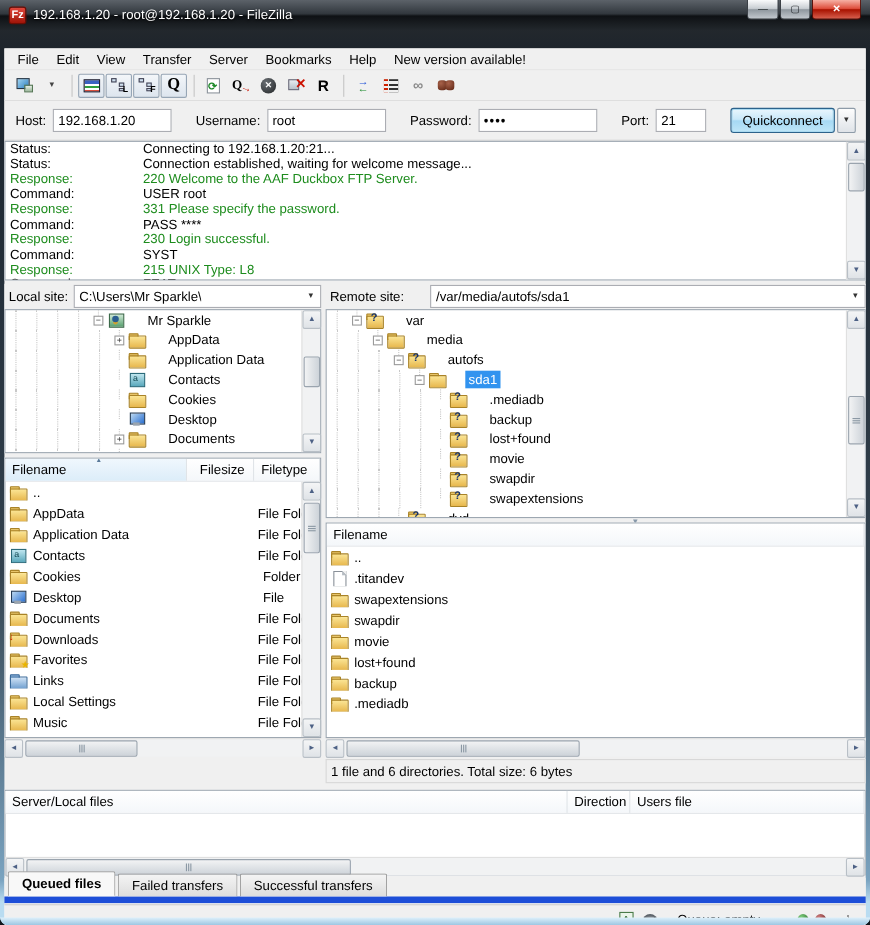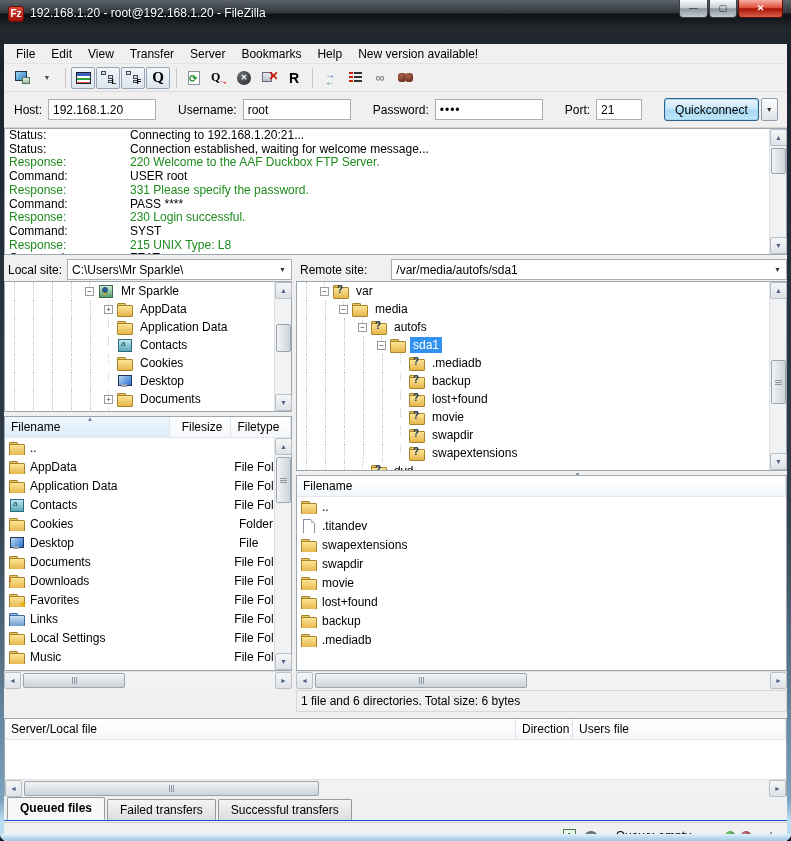--- a/index.html
+++ b/index.html
@@ -125,21 +125,21 @@
     justify-content:center; font-size:7px; color:#333; }
 
   .treebox { position:absolute; top:237px; background:#fff; border:1px solid #9da7b1; overflow:hidden; }
   .tree-row { height:18px; display:flex; align-items:center; white-space:nowrap; }
   .indent { width:19px; height:18px; flex:none; position:relative; }
   .indent::before { content:""; position:absolute; left:9px; top:0; bottom:0; border-left:1px dotted #c8c8c8; }
   .expslot { width:17px; height:18px; flex:none; display:flex; align-items:center; justify-content:center; position:relative; }
   .expslot::before { content:""; position:absolute; left:8px; top:0; height:9px; border-left:1px dotted #c8c8c8; }
   .expbox { width:9px; height:9px; border:1px solid #9a9a9a; background:#fff; font-size:8px; line-height:7px;
     text-align:center; color:#333; position:relative; z-index:1; }
-  .tree-label { padding:1px 3px; margin-left:3px; }
+  .tree-label { padding:1px 3px; margin-left:16px; }
   .tree-label.selected { background:#3193ef; color:#fff; }
 
   .listbox { position:absolute; background:#fff; border:1px solid #9da7b1; overflow:hidden; }
   .list-hdr { height:21px; display:flex; border-bottom:1px solid #e4e7ea; background:linear-gradient(180deg,#ffffff,#f4f7fa); position:relative; }
   .col { border-right:1px solid #e0e4e8; padding:3px 6px 0 6px; position:relative; }
   .col.sorted { background:linear-gradient(180deg,#f0f7fd,#dcedf9); }
   .sort-arrow { position:absolute; top:-1px; left:50%; font-size:6px; color:#5a7a9a; }
   .list-row { height:19px; display:flex; align-items:center; }
   .cell-name { display:flex; align-items:center; padding-left:4px; overflow:hidden; white-space:nowrap; }
   .cell-name span.txt { margin-left:4px; }
@@ -174,21 +174,21 @@
     background:#2a5d8f; box-shadow:0 3px 0 -1px #d0a12f; }
   .ic-star { position:absolute; right:-1px; bottom:-2px; z-index:2; color:#e8b400; font-size:9px; }
   .ic-dl { position:absolute; left:-1px; top:0px; z-index:2; color:#cc2200; font-size:9px; font-weight:bold; }
   .ic-links::after { background:linear-gradient(180deg,#cfe2f5,#6f9fd0) !important; border-color:#3a6a9a !important; }
   .ic-links::before { background:#9cc0e8 !important; border-color:#3a6a9a !important; }
 
   
   .queuebox { position:absolute; left:0; top:674px; width:783px; height:78px; background:#fff; border:1px solid #9da7b1; }
   .queue-hdr { height:21px; display:flex; background:linear-gradient(180deg,#ffffff,#f4f7fa); border-bottom:1px solid #e4e7ea; }
   .tabsrow { position:absolute; left:0; top:754px; width:783px; height:23px; display:flex; align-items:flex-end; padding-left:3px;
-    border-bottom:1px solid #1d4ed8; background:#f0f0f0; }
+    border-bottom:6px solid #1d4ed8; background:#f0f0f0; }
   .tab { height:21px; padding:3px 12px 0 12px; border:1px solid #9a9a9a; border-bottom:none; border-radius:2px 2px 0 0;
     background:linear-gradient(180deg,#f4f4f4,#dddddd); margin-right:2px; white-space:nowrap; }
   .tab.active { background:#f8f8f8; font-weight:bold; height:23px; border-bottom:1px solid #f8f8f8; }
 
   
   .statusbar { position:absolute; left:0; top:778px; width:783px; height:26px; background:#f0f0f0;
     border-top:1px solid #d0d0d0; display:flex; align-items:center; justify-content:flex-end; padding-right:14px; }
   .sb-ico { margin-right:8px; position:relative; }
   .g-type { width:13px; height:14px; border:1px solid #4a7a4a; background:#eaf4ea; font-size:9px; font-weight:bold;
     color:#1a5a1a; text-align:center; line-height:13px; }
@@ -808,21 +808,21 @@
           <span class="grip-v"></span>
         </div>
       <div class="sb-btn rt">►</div>
     </div>
     <div class="statusrow" style="left:292px; width:491px;">
       <span>1 file and 6 directories. Total size: 6 bytes</span>
       </div>
 
     <div class="queuebox">
       <div class="queue-hdr">
-        <div class="col" style="width:511px;"><span>Server/Local file</span></div>
+        <div class="col" style="width:511px;"><span>Server/Local files</span></div>
         <div class="col" style="width:57px;"><span>Direction</span></div>
         <div class="col" style="flex:1;"><span>Users file</span></div>
       </div>
     </div>
     <div class="hscroll" style="left:1px; top:735px; width:781px;">
       <div class="sb-btn lf">◄</div>
       <div class="sb-thumb" style="left:19px; width:295px;">
         <span class="grip-v"></span>
           <span class="grip-v"></span>
           <span class="grip-v"></span>

